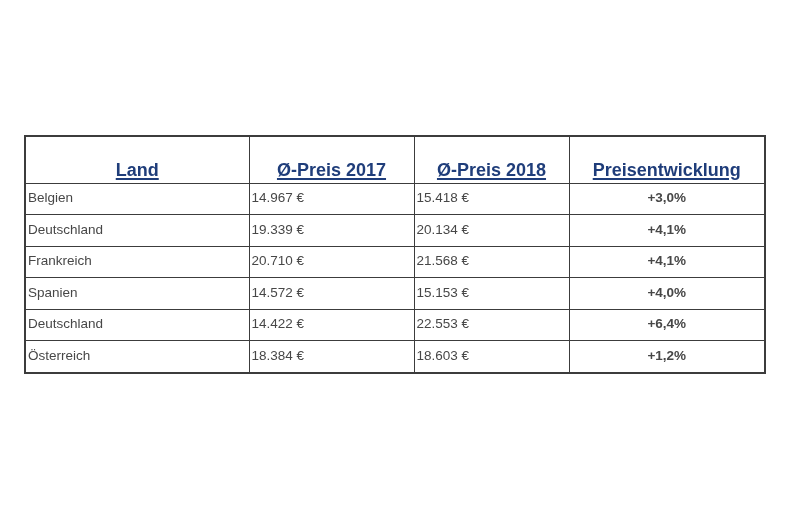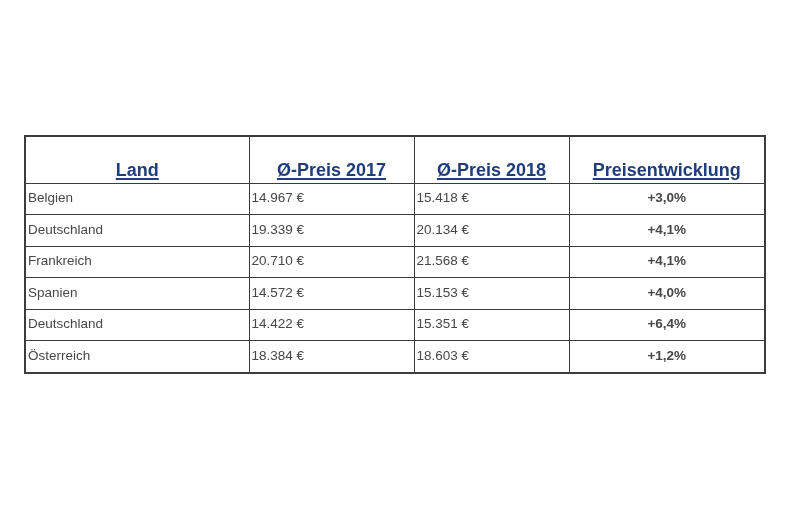--- a/index.html
+++ b/index.html
@@ -108,21 +108,21 @@
       </tr>
       <tr>
         <td class="c-land">Spanien</td>
         <td class="c-num">14.572 €</td>
         <td class="c-num">15.153 €</td>
         <td class="c-pct">+4,0%</td>
       </tr>
       <tr>
         <td class="c-land">Deutschland</td>
         <td class="c-num">14.422 €</td>
-        <td class="c-num">15.351 €</td>
+        <td class="c-num">22.553 €</td>
         <td class="c-pct">+6,4%</td>
       </tr>
       <tr>
         <td class="c-land">Österreich</td>
         <td class="c-num">18.384 €</td>
         <td class="c-num">18.603 €</td>
         <td class="c-pct">+1,2%</td>
       </tr>
     </tbody>
   </table>

